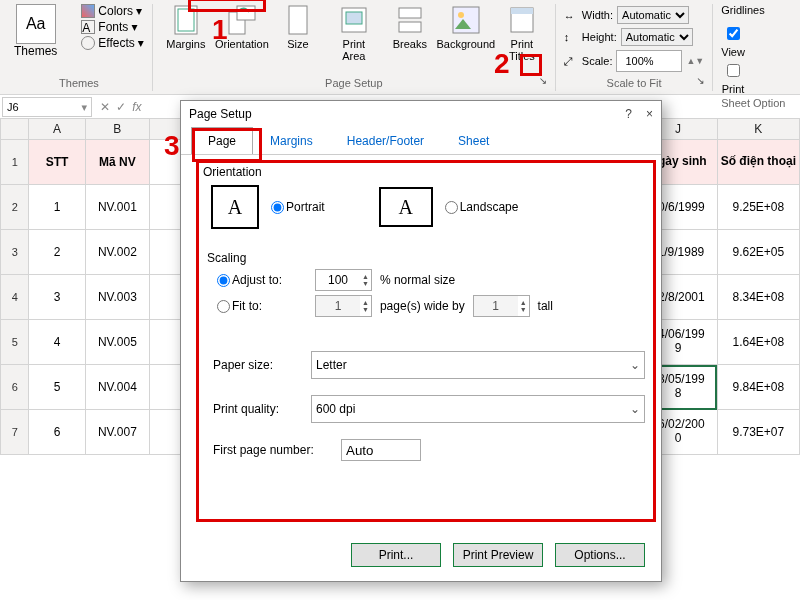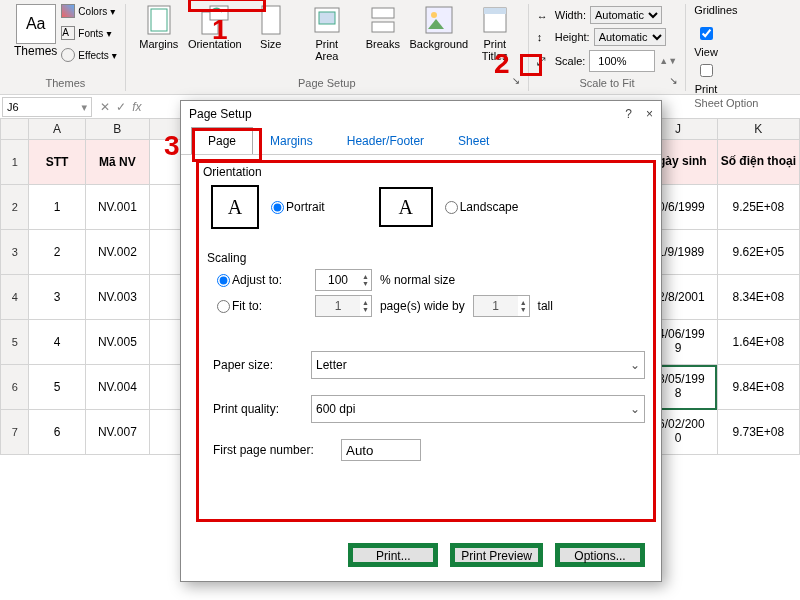--- a/index.html
+++ b/index.html
@@ -56,21 +56,21 @@
   display:flex;align-items:center;justify-content:center;
 }
 .big-btn span.label {
   font-size: 11px;
   text-align: center;
   line-height: 1.1;
 }
 .themes-box {display:flex;gap:4px;}
 .themes-left {display:flex;flex-direction:column;align-items:center;}
 .themes-left .icon-box{width:38px;height:38px;border:1px solid #999;background:#fff;display:flex;align-items:center;justify-content:center;font-size:16px;}
-.themes-right{display:flex;flex-direction:column;gap:8px;font-size:10px;}
+.themes-right{display:flex;flex-direction:column;gap:2px;font-size:12px;margin-left:20px;}
 .themes-right div{display:flex;align-items:center;gap:3px;cursor:pointer;}
 .sq{width:12px;height:12px;border:1px solid #888;display:inline-block;}
 .scale-row{display:flex;align-items:center;gap:4px;font-size:11px;margin:2px 0;}
 .scale-row input,.scale-row select{font-size:11px;height:18px;border:1px solid #aaa;}
 .checks{display:flex;flex-direction:column;gap:3px;font-size:11px;margin-top:2px;}
 .checks label{display:flex;align-items:center;gap:3px;flex-direction:column;}
 .dlg-launcher{position:absolute;right:2px;bottom:2px;width:14px;height:14px;font-size:10px;cursor:pointer;color:#555;}
 .ribbon-group{position:relative;}
 
 
@@ -117,21 +117,21 @@
 .radio-lbl{display:flex;align-items:center;}
 .form-row{display:flex;align-items:center;gap:8px;margin:4px 0 4px 10px;}
 .form-row label{min-width:90px;}
 .form-row .sel{flex:1;border:1px solid #aaa;height:22px;padding:2px 4px;background:#fff;display:flex;align-items:center;justify-content:space-between;}
 .form-row .sel .caret{color:#555;}
 .spin{display:inline-flex;border:1px solid #aaa;height:20px;align-items:center;}
 .spin input{border:0;width:40px;text-align:center;font-size:12px;height:18px;}
 .spin .ud{display:flex;flex-direction:column;font-size:7px;line-height:7px;color:#555;padding:0 2px;}
 .scaling-block{margin-left:4px;}
 .dlg-buttons{display:flex;gap:12px;justify-content:flex-end;padding:8px 16px 14px 0;}
-.dlg-buttons button{min-width:90px;height:24px;background:#e1e1e1;border:5px solid #15803d;font-size:12px;cursor:pointer;}
+.dlg-buttons button{min-width:90px;height:24px;background:#e1e1e1;border:1px solid #15803d;font-size:12px;cursor:pointer;}
 input[type=radio]{margin:0 2px 0 0;}
 </style>
 </head>
 <body>
 
 <div class="ribbon">
 
   <div class="ribbon-group">
     <div class="ribbon-group-body">
       <div class="themes-box">
@@ -340,21 +340,21 @@
 8</td>
           <td class="right">9.84E+08</td>
         </tr>
   <tr>
           <td class="rowhdr">7</td>
           <td class="right">6</td>
           <td class="left">NV.007</td>
           <td class="left">Vi</td>
           <td class="right twoLine" style="white-space:pre">16/02/200
 0</td>
-          <td class="right">9.73E+08</td>
+          <td class="right">9.73E+07</td>
         </tr>
 </tbody>
     </table>
 </div>
 
 <div class="dialog">
   <div class="dlg-title">
     <span class="t">Page Setup</span>
     <div class="r">
       <span>?</span>

